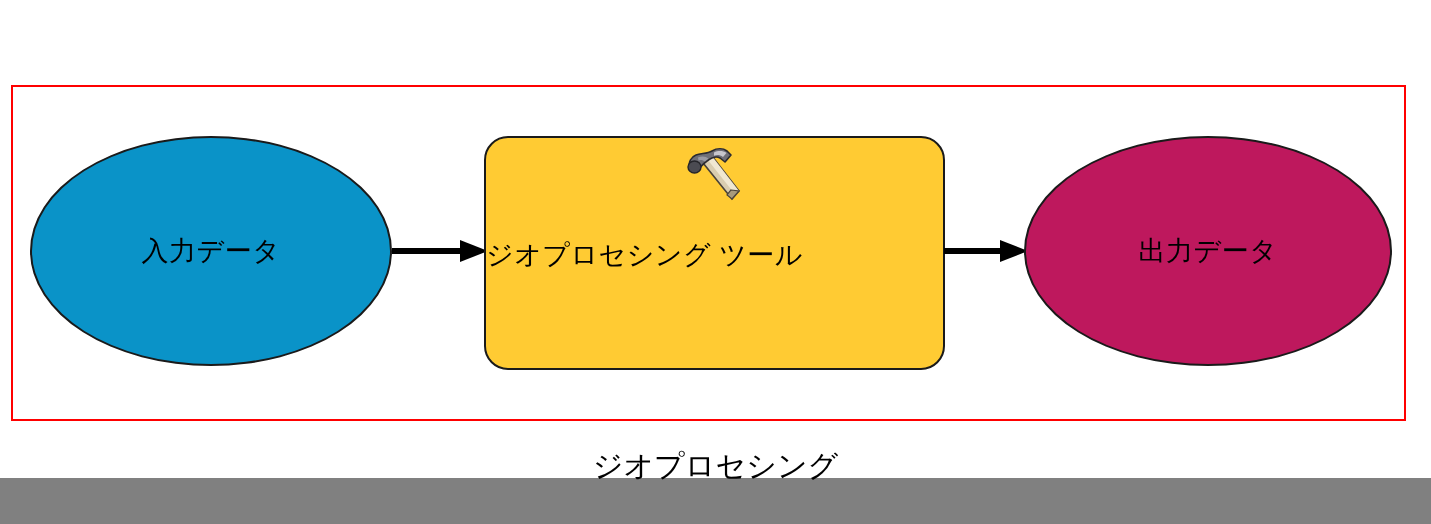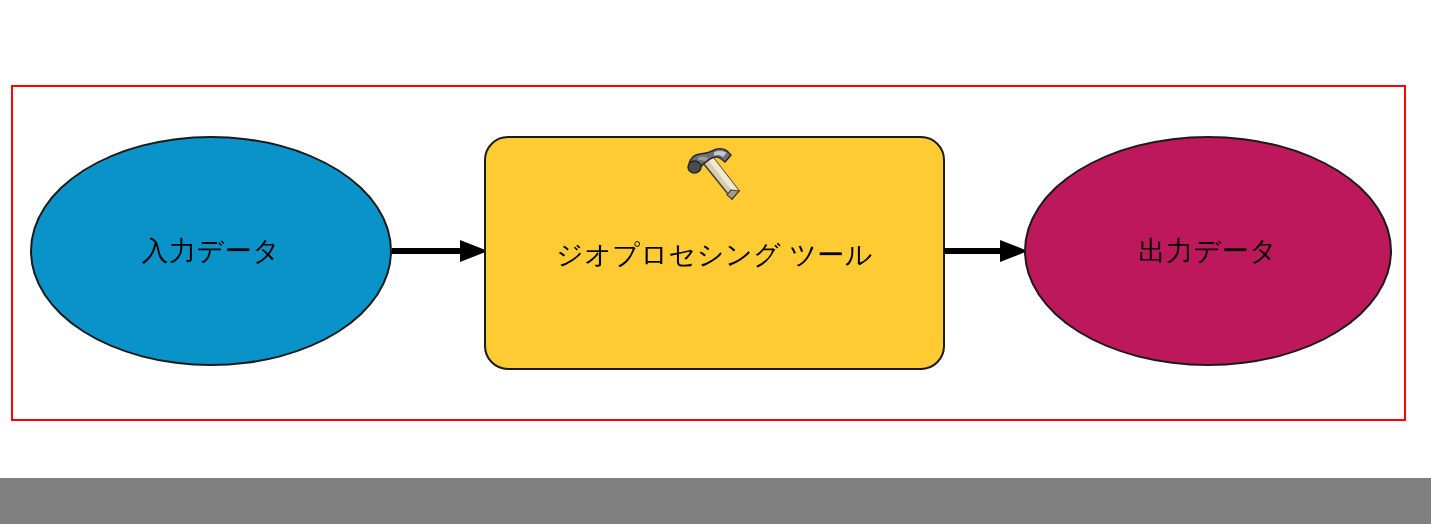--- a/index.html
+++ b/index.html
@@ -75,21 +75,21 @@
     line-height: 1;
     white-space: nowrap;
     letter-spacing: 0.5px;
   }
   #node-tool .node-label {
     position: absolute;
     left: 0;
     right: 0;
     top: 117px;
     transform: translateY(-50%);
-    text-align: center;
+    text-align: left;
   }
 
   
   #tool-hammer-icon {
     position: absolute;
     left: 50%;
     transform: translateX(-50%);
     top: 8px;
     width: 66px;
     height: 62px;
@@ -174,14 +174,15 @@
     </svg>
 
     <div class="node-ellipse" id="node-output">
       <span class="node-label">出力データ</span>
     </div>
 
   </div>
 
   <div id="bottom-bar"></div>
 
+  <div id="caption">ジオプロセシング</div>
 
 </div>
 
 </body></html>

